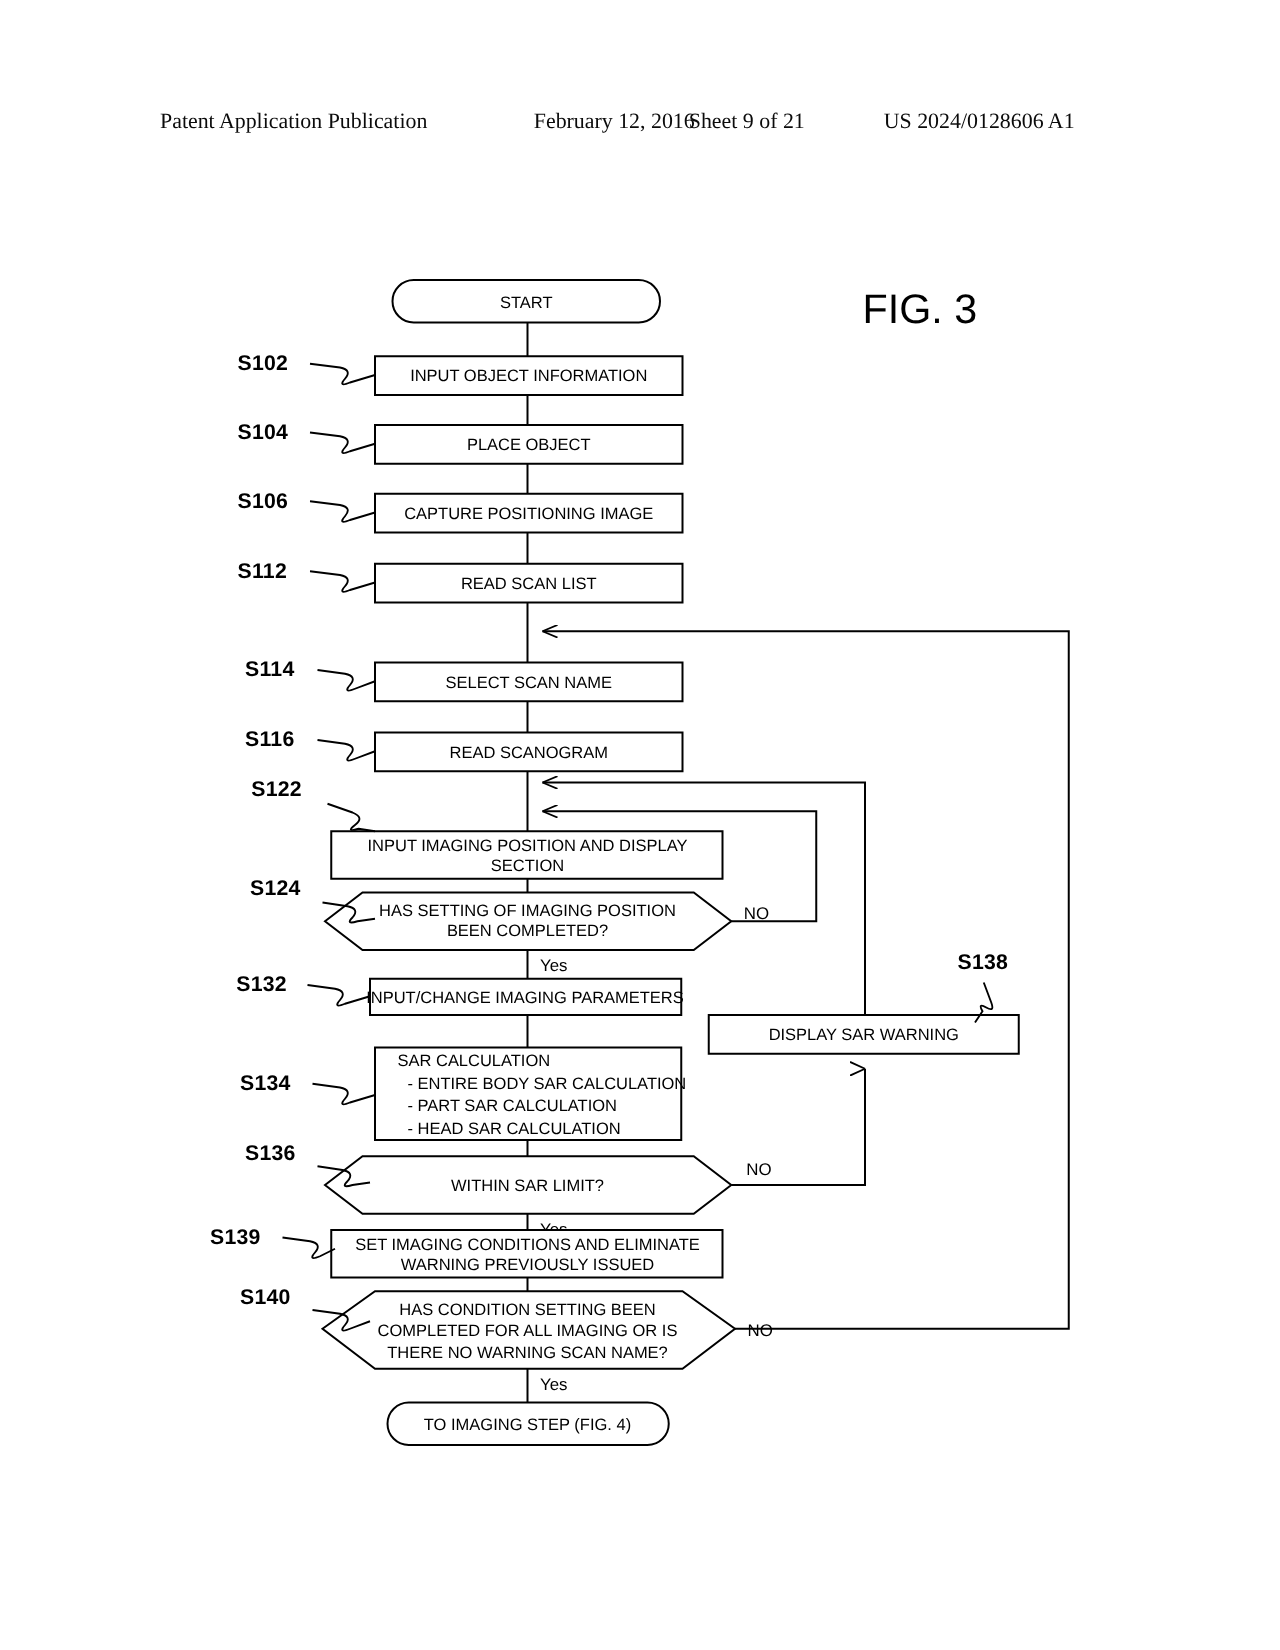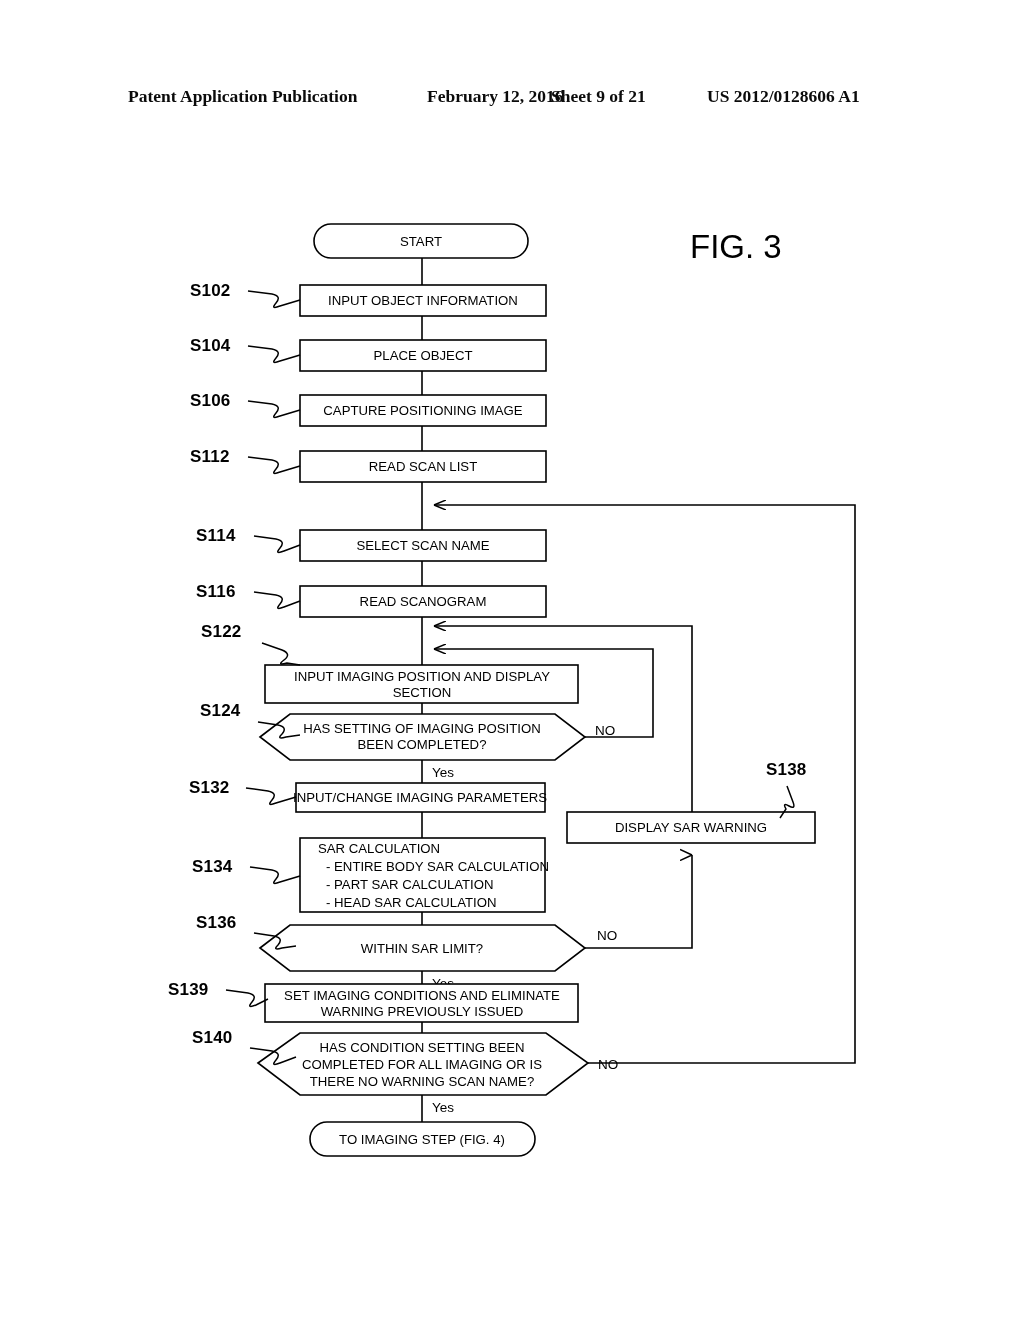--- a/index.html
+++ b/index.html
@@ -21,21 +21,21 @@
     height: 1320px;
     background: #ffffff;
   }
   .hdr {
     position: absolute;
     top: 86px;
     left: 0;
     width: 1024px;
     height: 26px;
     font-family: "Liberation Serif", serif;
-    font-weight: bold;
+    font-weight: normal;
     font-size: 17.5px;
     color: #0b0b0b;
     white-space: nowrap;
   }
   .hdr span { position: absolute; top: 0; }
   #hdr-pub   { left: 128px; }
   #hdr-date  { left: 427px; }
   #hdr-sheet { left: 551px; }
   #hdr-num   { left: 707px; }
 
@@ -61,21 +61,21 @@
 </style>
 </head>
 <body>
 
 <div id="page">
 
   <div class="hdr">
     <span id="hdr-pub">Patent Application Publication</span>
     <span id="hdr-date">February 12, 2016</span>
     <span id="hdr-sheet">Sheet 9 of 21</span>
-    <span id="hdr-num">US 2012/0128606 A1</span>
+    <span id="hdr-num">US 2024/0128606 A1</span>
   </div>
 
   <svg id="chart" viewBox="0 0 1024 1320">
     <defs>
       <marker id="arrL" markerWidth="13" markerHeight="10" refX="12" refY="5" orient="auto" markerUnits="userSpaceOnUse">
         <path d="M12,5 L0,0 M12,5 L0,10" stroke="#000" stroke-width="1.5" fill="none"></path>
       </marker>
       <marker id="arrU" markerWidth="13" markerHeight="13" refX="6" refY="12" orient="auto" markerUnits="userSpaceOnUse">
         <path d="M6,12 L0.5,0 M6,12 L11.5,0" stroke="#000" stroke-width="1.5" fill="none"></path>
       </marker>

